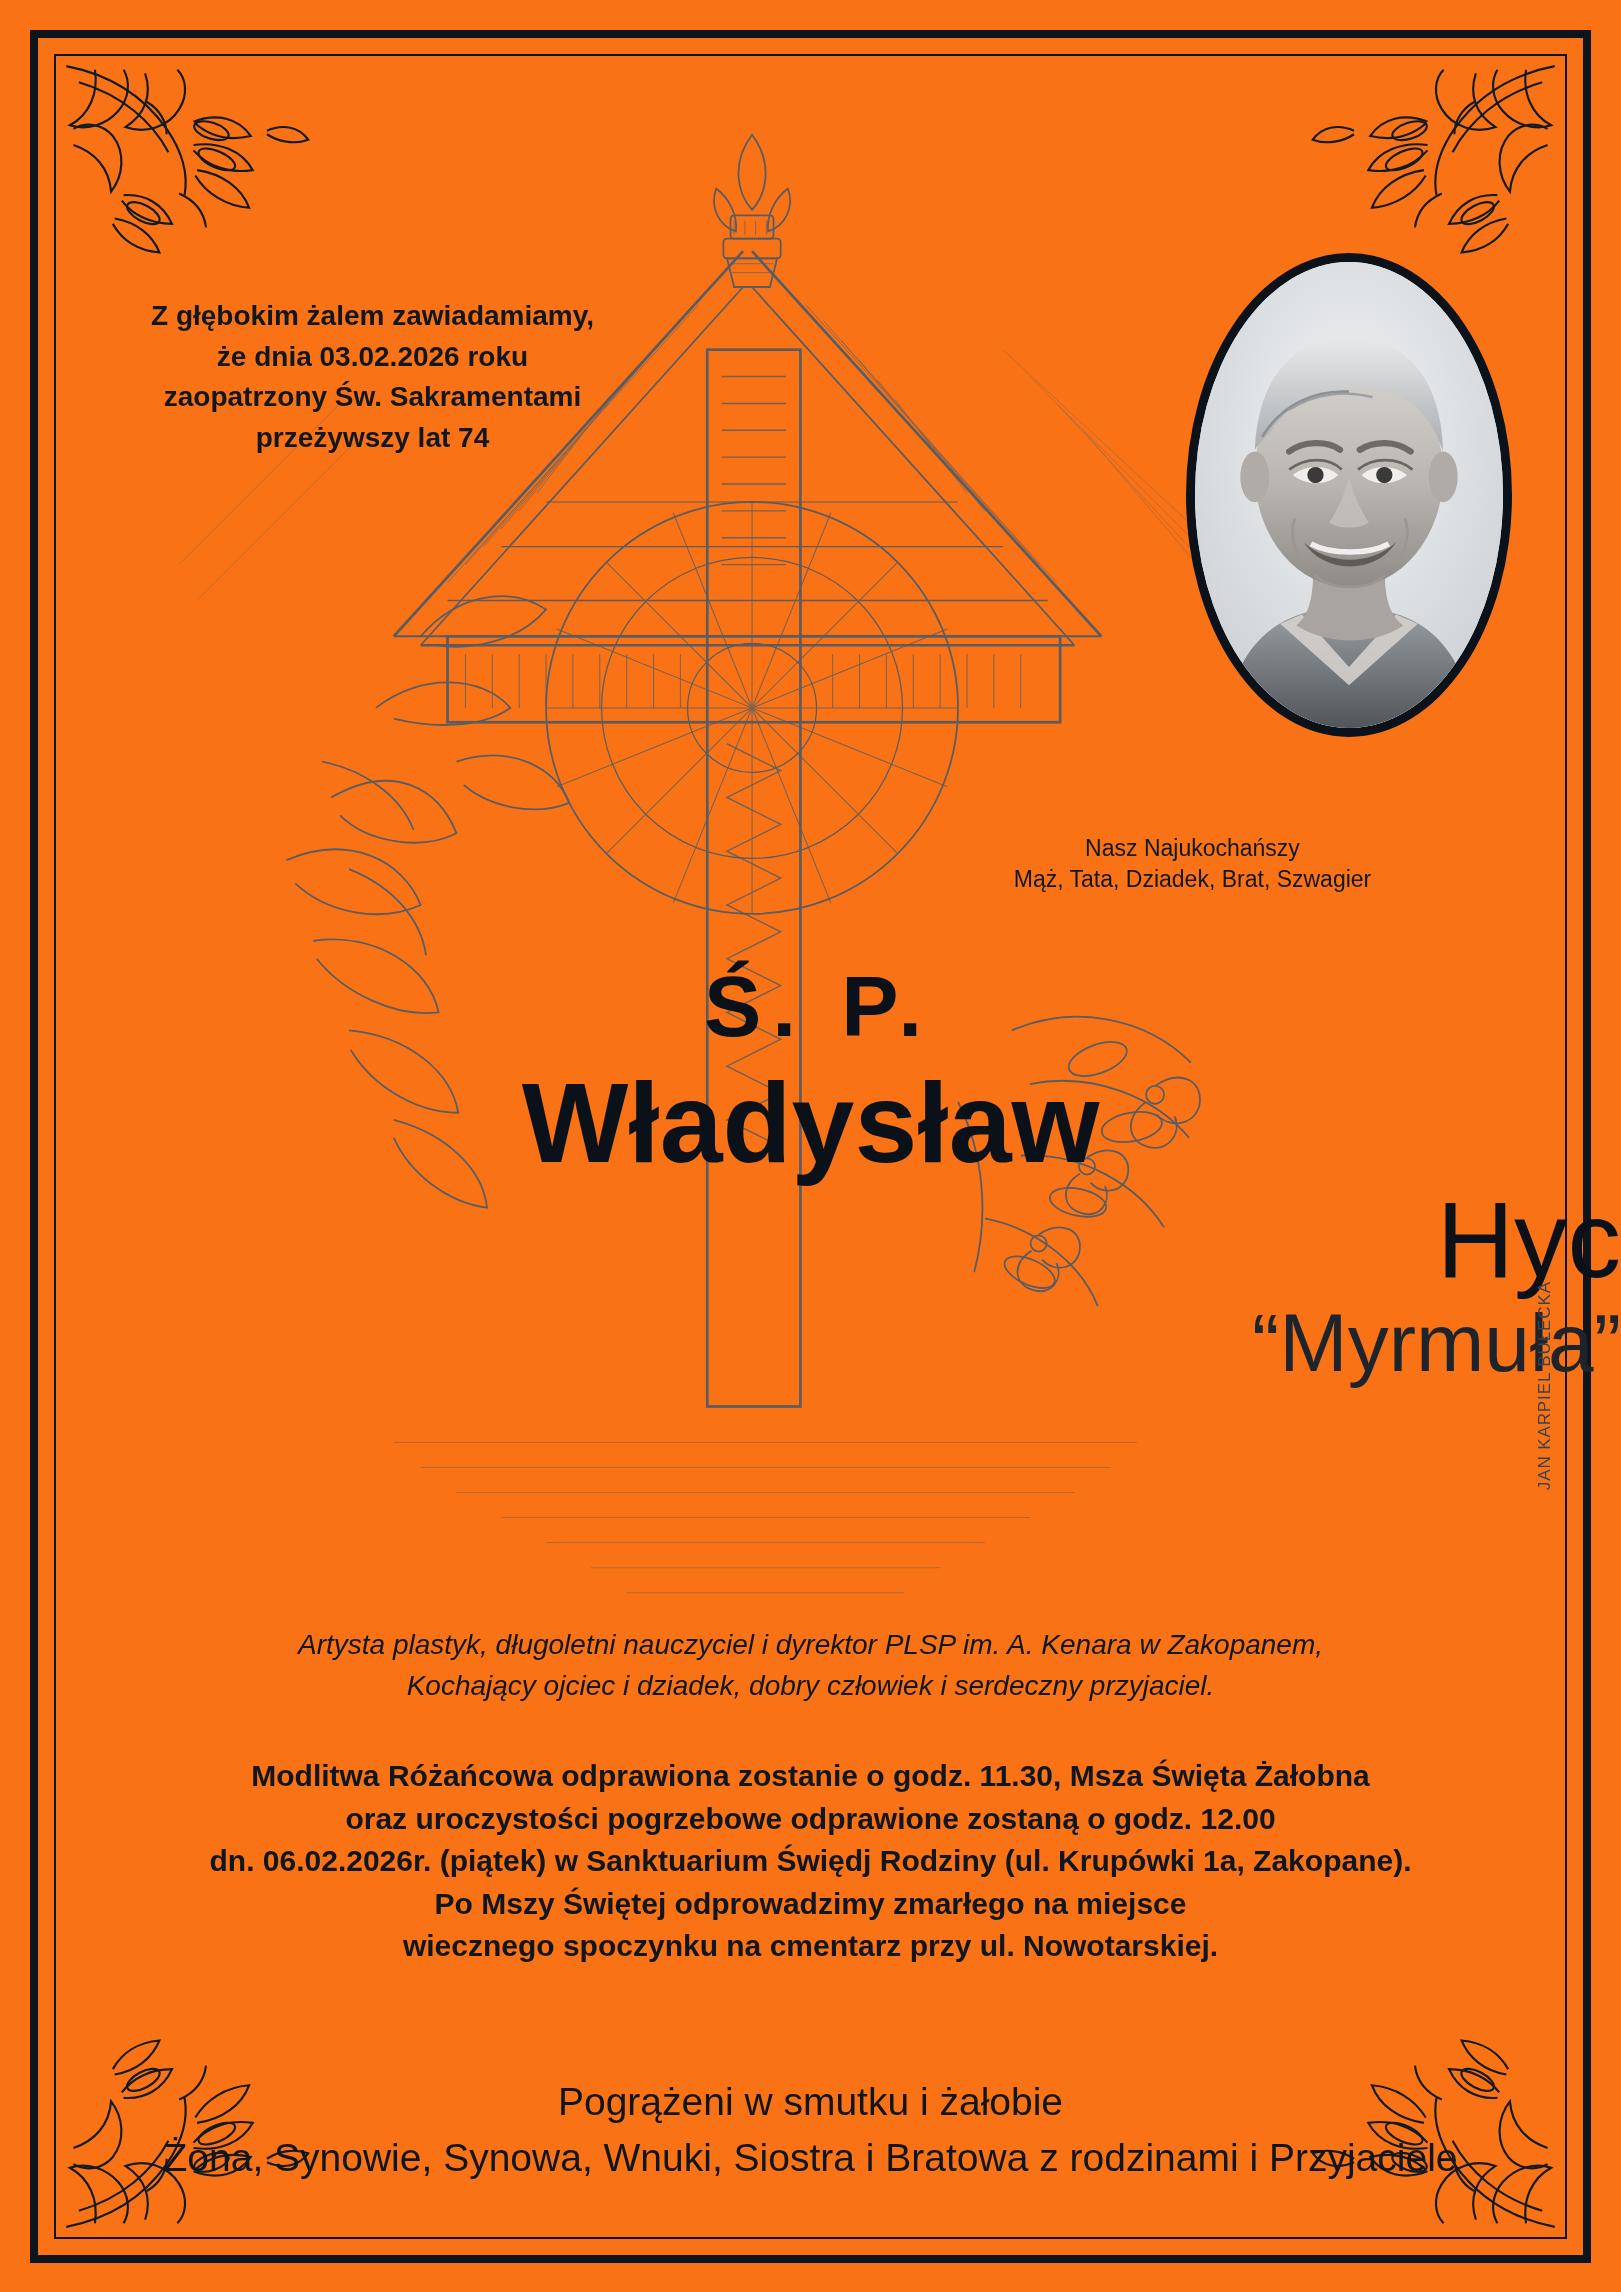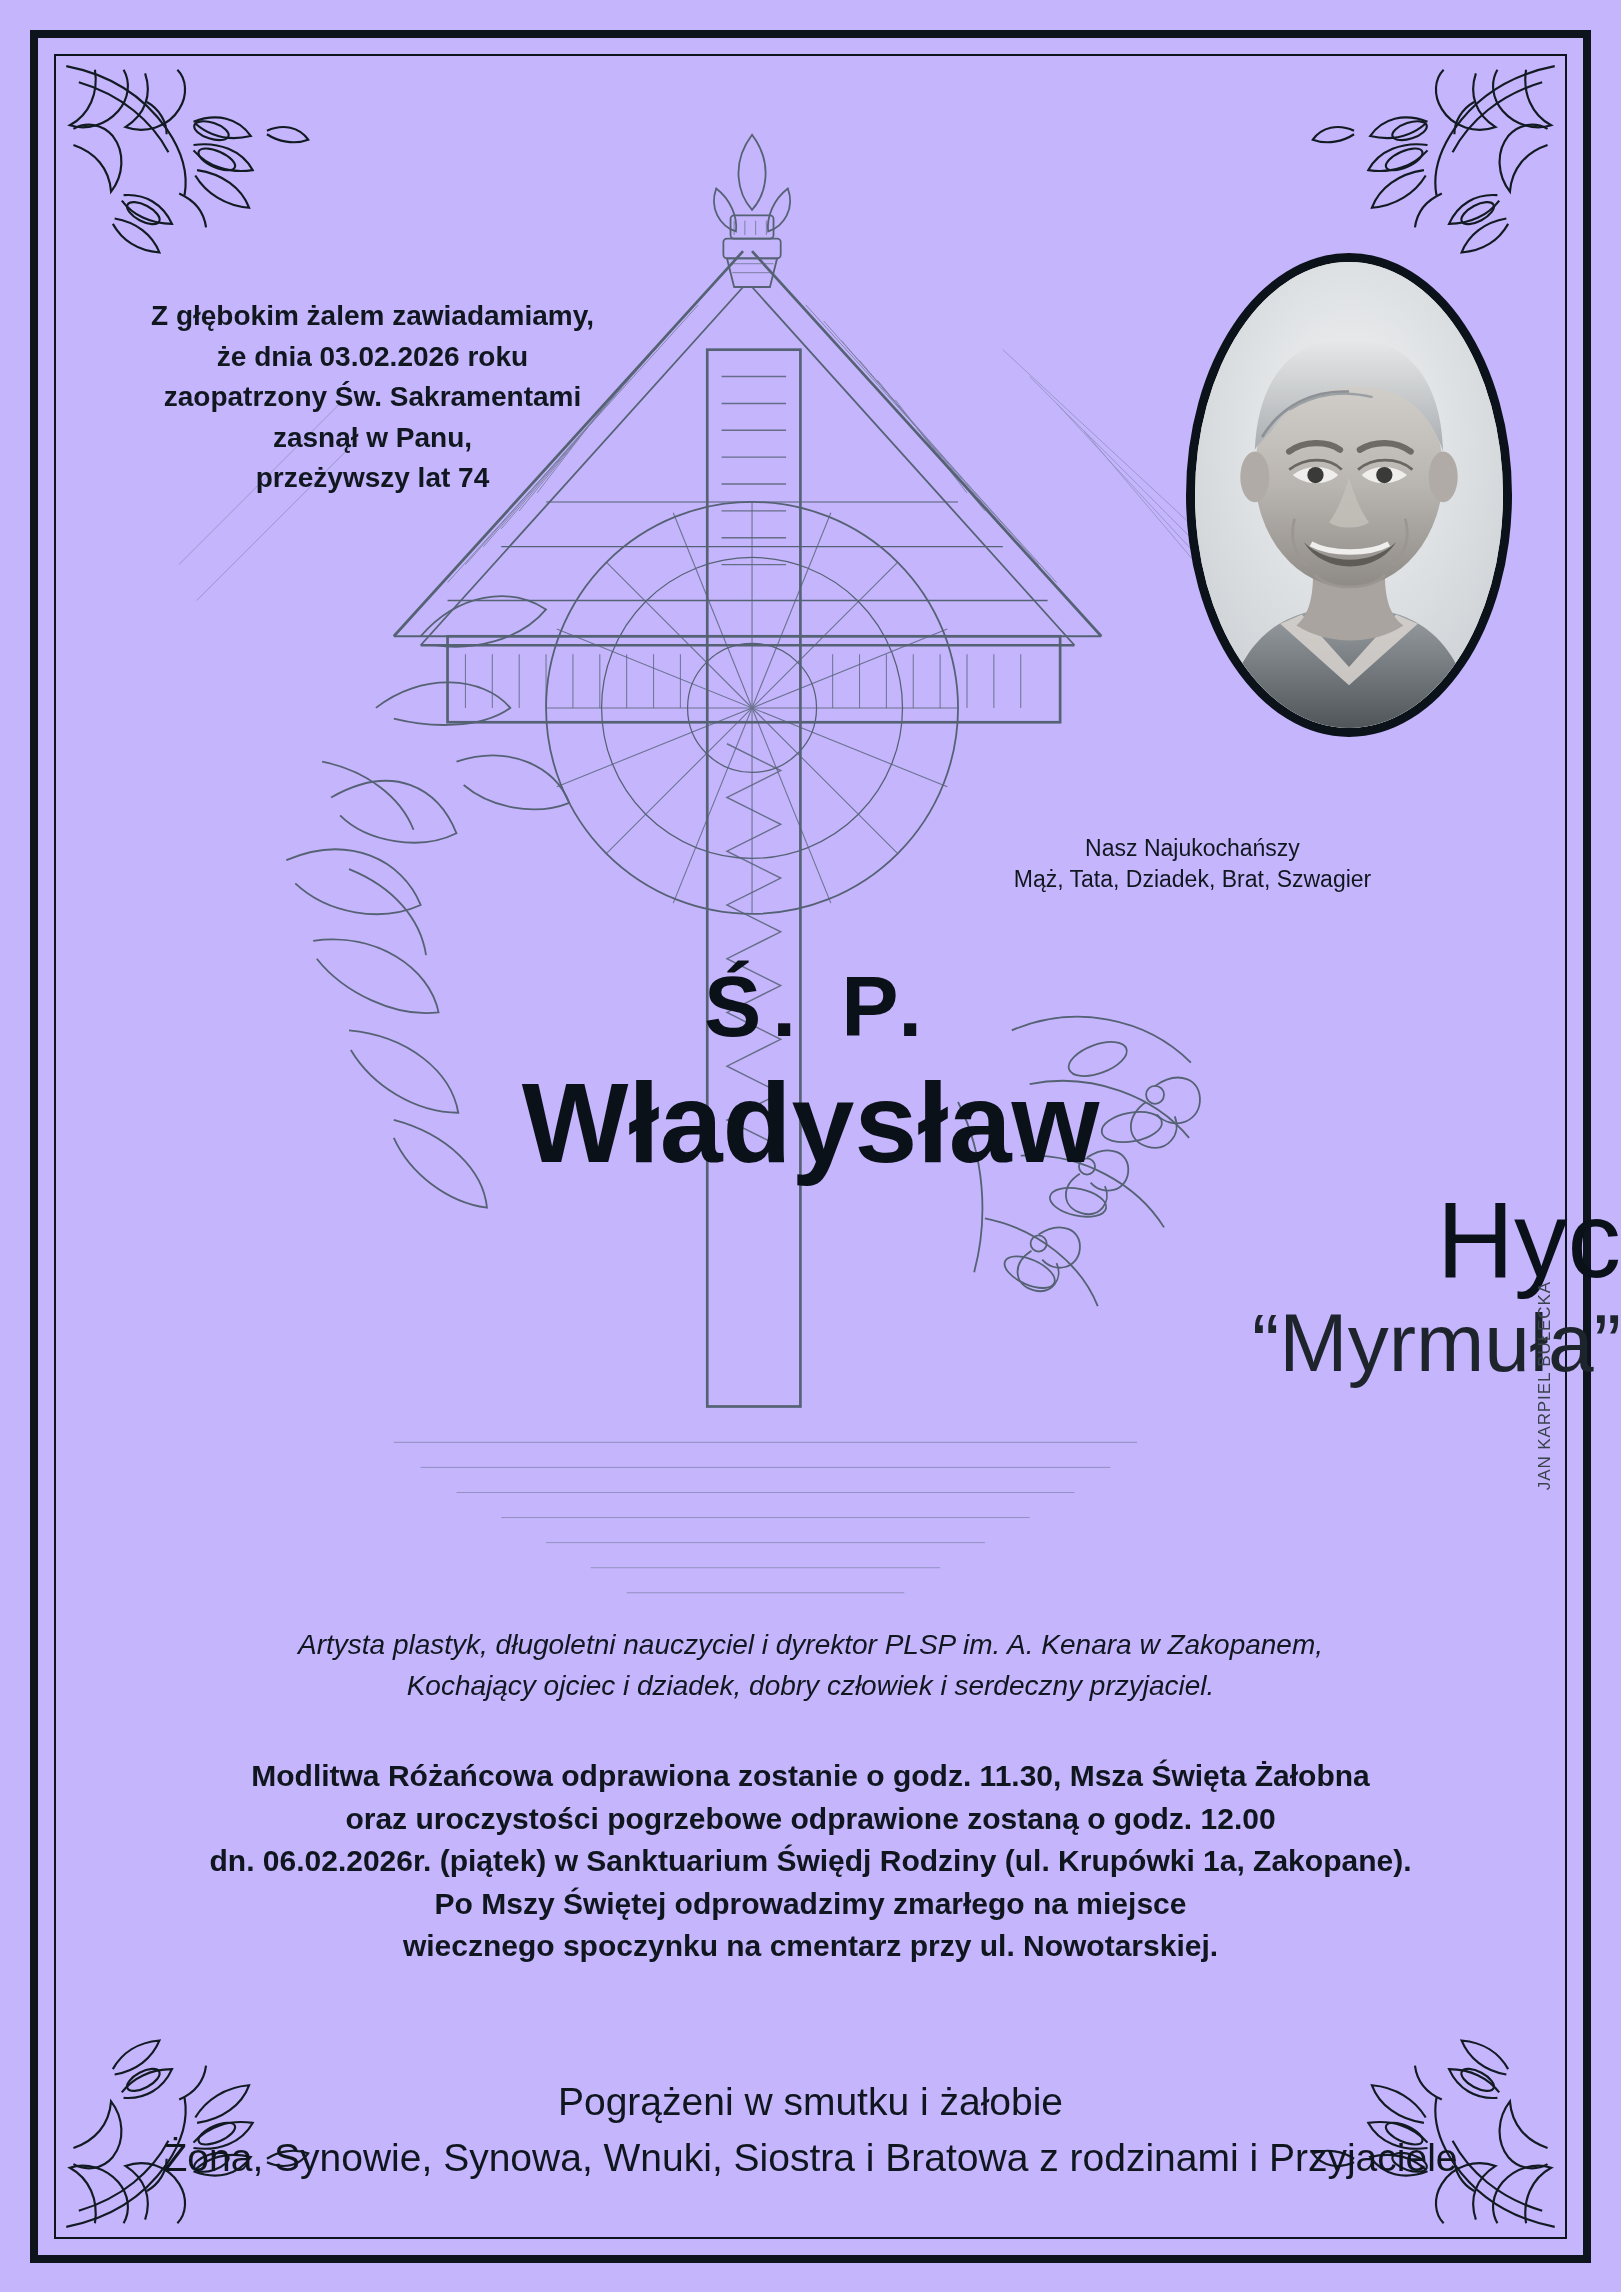--- a/index.html
+++ b/index.html
@@ -13,21 +13,21 @@
     font-family: "Liberation Sans", sans-serif;
     color: #111820;
     overflow: hidden;
   }
 
   
   .notice {
     position: relative;
     width: 1621px;
     height: 2293px;
-    background: #c4b5fd;
+    background: #f97316;
     box-sizing: border-box;
   }
 
   
   .frame-outer {
     position: absolute;
     left: 30px;
     top: 30px;
     right: 30px;
     bottom: 30px;
@@ -449,21 +449,20 @@
       </g>
     </svg>
   </div>
 
   <div class="content">
 
     <div class="intro">
       <div>Z głębokim żalem zawiadamiamy,</div>
       <div>że dnia 03.02.2026 roku</div>
       <div>zaopatrzony Św. Sakramentami</div>
-      <div>zasnął w Panu,</div>
       <div>przeżywszy lat 74</div>
     </div>
 
     <div class="photo-wrap">
       <div class="photo-frame">
         <div class="photo-art">
           <svg viewBox="0 0 340 520" preserveAspectRatio="xMidYMid slice">
             <defs>
               <radialGradient id="bgGrad" cx="50%" cy="38%" r="72%">
                 <stop offset="0%" stop-color="#f2f3f4"></stop>

